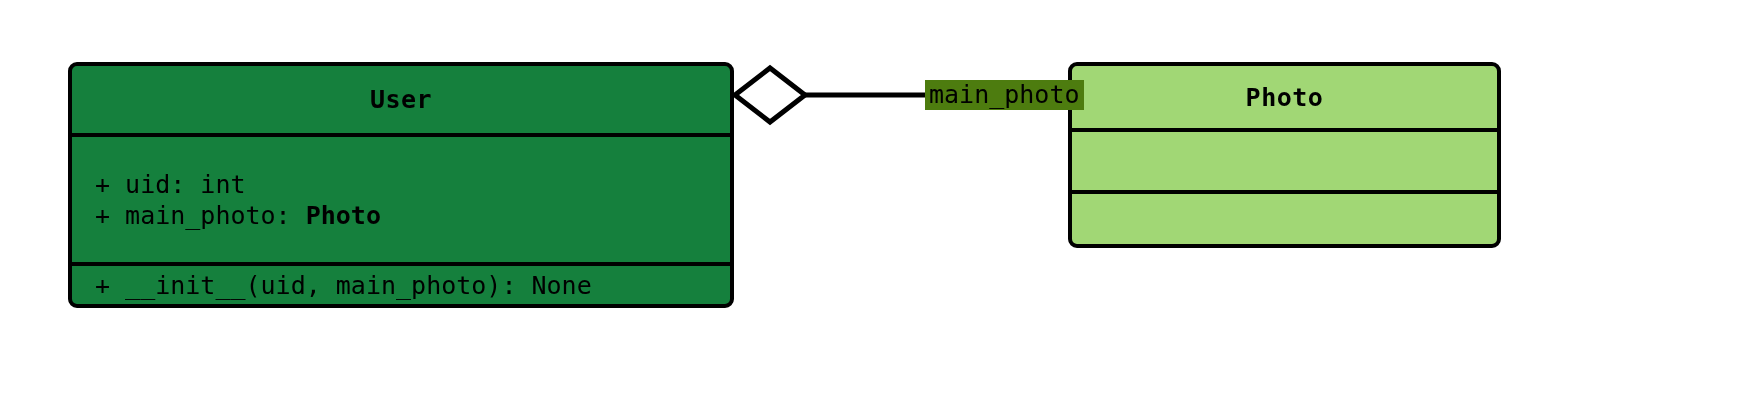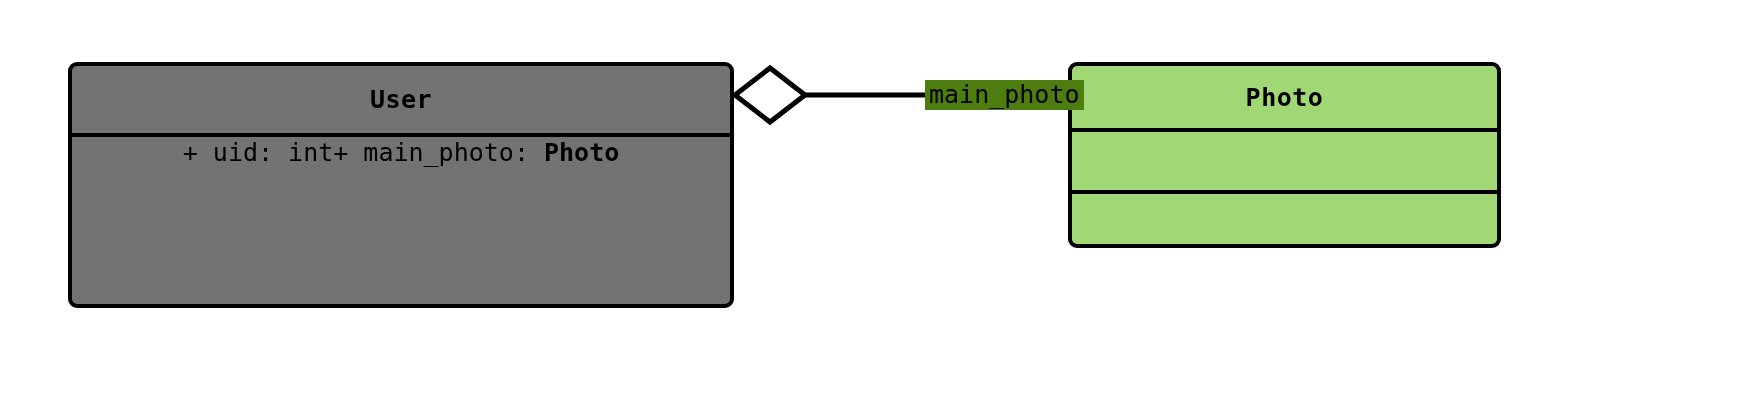--- a/index.html
+++ b/index.html
@@ -45,23 +45,23 @@
     display: flex;
     align-items: center;
     justify-content: center;
     font-weight: bold;
     font-size: 25px;
     letter-spacing: 0.5px;
     color: #000000;
   }
   .uml-members {
     display: flex;
-    flex-direction: row;
+    flex-direction: column;
     justify-content: center;
-    padding: 0 38px;
+    padding: 0 23px;
   }
   .uml-member {
     font-size: 25px;
     line-height: 31px;
     color: #000000;
     white-space: pre;
   }
   .uml-member .type-ref {
     font-weight: bold;
   }
@@ -112,28 +112,31 @@
     white-space: nowrap;
     background: #4d7c0f;
     padding: 0 4px;
   }
 </style>
 </head>
 <body style="background: rgb(255, 255, 255);">
 
 <div id="diagram-canvas">
 
-  <div class="uml-class" id="class-user" style="background: #737373;">
+  <div class="uml-class" id="class-user" style="background: #15803d; justify-content: space-between;">
     <div class="uml-compartment uml-title c-title">User</div>
 
     <div class="uml-compartment uml-members c-attrs">
       <div class="uml-member"><span>+ uid: int</span></div>
       <div class="uml-member"><span>+ main_photo: </span><span class="type-ref">Photo</span></div>
     </div>
 
+    <div class="uml-compartment uml-members c-methods">
+      <div class="uml-member"><span>+ __init__(uid, main_photo): None</span></div>
+    </div>
   </div>
 
   <div class="uml-class" id="class-photo" style="background: rgb(161, 215, 117);">
     <div class="uml-compartment uml-title c-title">Photo</div>
 
     <div class="uml-compartment uml-members c-attrs"></div>
 
     <div class="uml-compartment uml-members c-methods"></div>
   </div>
 

